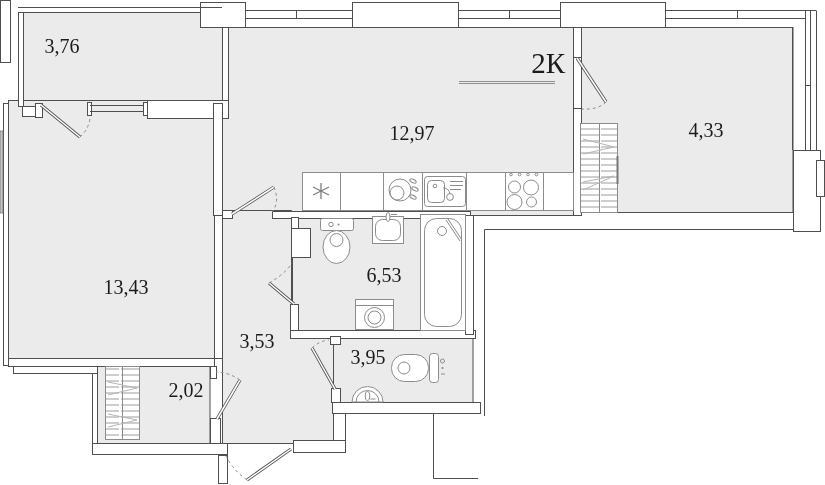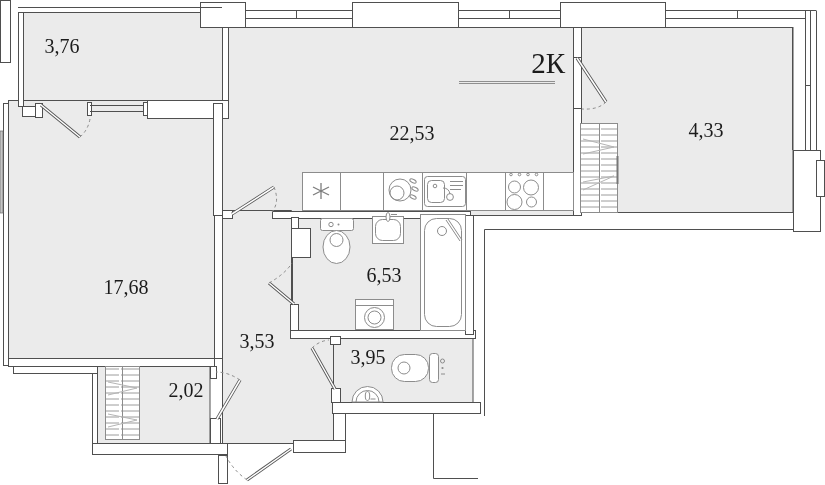--- a/index.html
+++ b/index.html
@@ -222,22 +222,22 @@
     </g>
     <g>
       <path d="M291,449 L247,480" stroke="#555" stroke-width="3.2"></path>
           <path d="M291,449 L247,480" stroke="#fff" stroke-width="1.5"></path>
       <path d="M247,480 Q233,470 226,456" stroke="#8c8c8c" stroke-dasharray="3 3" fill="none"></path>
     </g>
   </g>
 </svg>
 
 <div class="lbl" style="left:62px;top:46px">3,76</div>
-<div class="lbl" style="left:126px;top:287px">17,68</div>
-<div class="lbl" style="left:412px;top:133px">22,53</div>
+<div class="lbl" style="left:126px;top:287px">13,43</div>
+<div class="lbl" style="left:412px;top:133px">12,97</div>
 <div class="lbl" style="left:706px;top:130px">4,33</div>
 <div class="lbl" style="left:384px;top:275px">6,53</div>
 <div class="lbl" style="left:257px;top:341px">3,53</div>
 <div class="lbl" style="left:186px;top:390px">2,02</div>
 <div class="lbl" style="left:368px;top:357px">3,95</div>
 
 <div class="title-block">
   <div class="t-row">2К</div>
   <div class="t-line"></div>
   <div class="t-line"></div>

